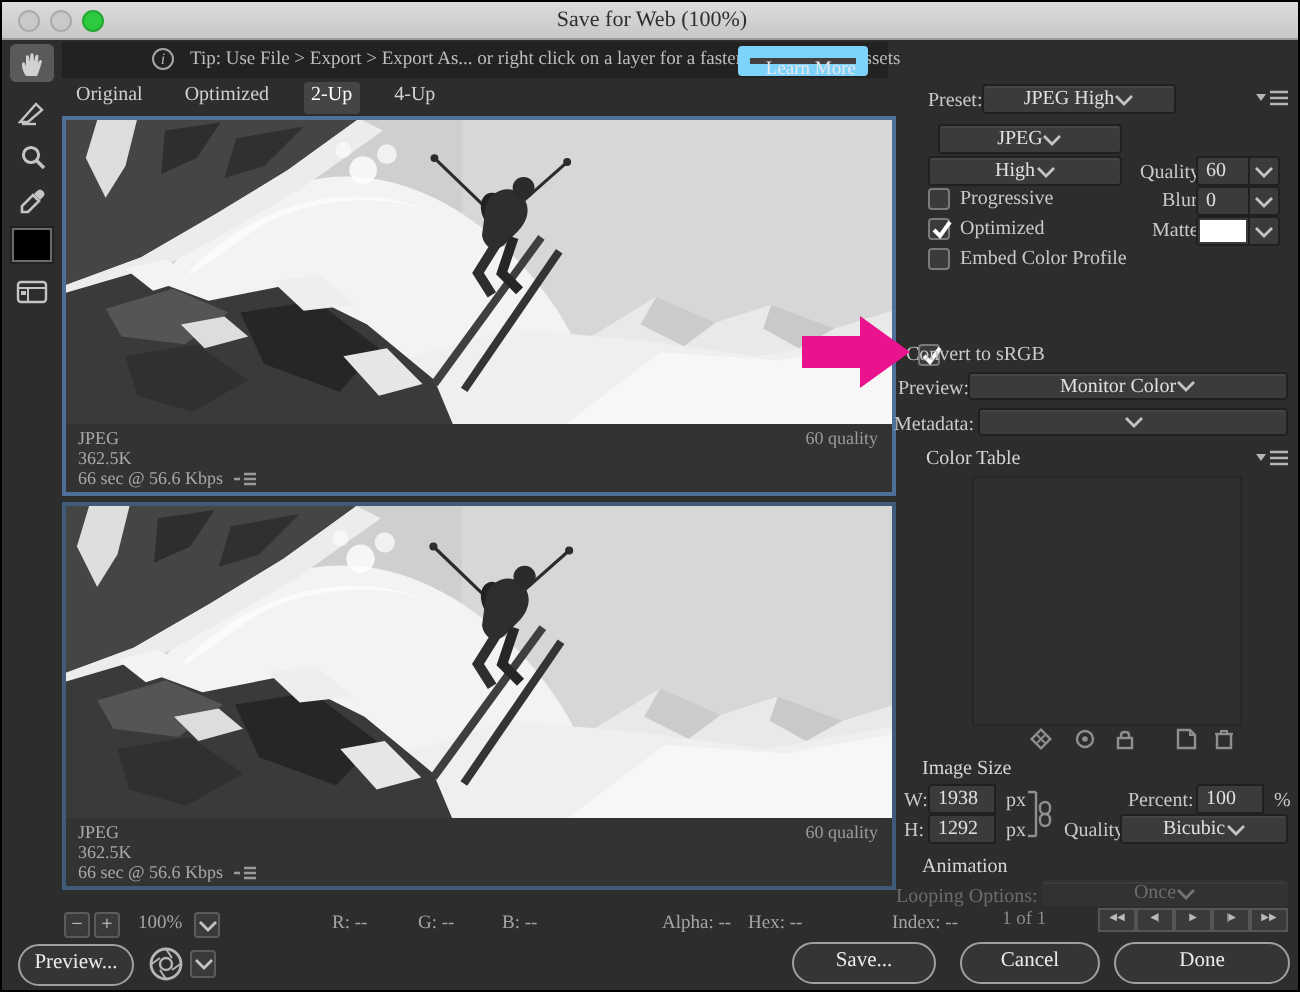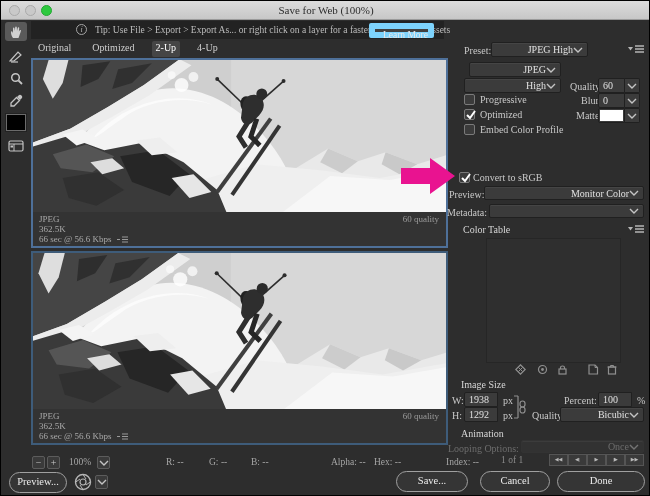--- a/index.html
+++ b/index.html
@@ -56,21 +56,21 @@
   .infobar .l1 { position:absolute; left:6px; top:2px; }
   .infobar .l2 { position:absolute; left:6px; top:12px; }
   .infobar .l3 { position:absolute; left:6px; top:22px; display:flex; align-items:center; gap:5px;text-align:right; }
   .infobar .q  { position:absolute; right:7px; top:2px; color:#9c9c9c; }
   
   .lbl { position:absolute; font-size:10px; color:#c9c9c9; white-space:nowrap; }
   .lbl.dis { color:#6c6c6c; }
   .hdr { position:absolute; font-size:10px; color:#d6d6d6; white-space:nowrap; }
   .dd { position:absolute; height:15px; background:#3b3b3b; border:1px solid #202020;
     border-radius:2px; box-shadow:inset 0 1px 0 rgba(255,255,255,.05);
-    display:flex; align-items:center; justify-content:flex-end;
+    display:flex; align-items:center; justify-content:center;
     padding:0 4px; font-size:10px; color:#e0e0e0; white-space:nowrap; }
   .dd.dis { color:#6c6c6c; border-color:#333; background:#323232; }
   .valbox { position:absolute; height:15px; background:#3b3b3b; border:1px solid #202020;
     border-radius:2px 0 0 2px; display:flex; align-items:center; padding:0 4px;
     font-size:10px; color:#e0e0e0; }
   .chevbtn { position:absolute; width:15px; height:15px; background:#3b3b3b;
     border:1px solid #202020; border-left:none; border-radius:0 2px 2px 0;
     display:flex; align-items:center; justify-content:center; }
   .cb { position:absolute; width:11px; height:11px; background:#3b3b3b;
     border:1px solid #7a7a7a; border-radius:2px; }
@@ -304,21 +304,21 @@
     </div>
 
   <span class="cb" style="left:463px; top:123px"></span>
   <span class="lbl" style="left:479px; top:123px">Embed Color Profile</span>
 
   <span class="cb on" style="left:458px; top:171px">
       <svg width="12" height="12" viewBox="0 0 12 12">
         <path d="M2 6 L5 9 L10 2" stroke="#fff" stroke-width="2" fill="none"></path>
       </svg>
     </span>
-  <span class="lbl" style="left:472px; top:171px">Convert to sRGB</span>
+  <span class="lbl" style="left:452px; top:171px">Convert to sRGB</span>
 
   <span class="lbl" style="left:448px; top:188px">Preview:</span>
   <div class="dd" style="left:483px; top:185px; width:160px; height:14px">
     <span>Monitor Color</span>
       <svg width="10" height="6" viewBox="0 0 10 6">
         <use href="#chev"></use>
       </svg>
   </div>
 
   <span class="lbl" style="left:446px; top:206px">Metadata:</span>

